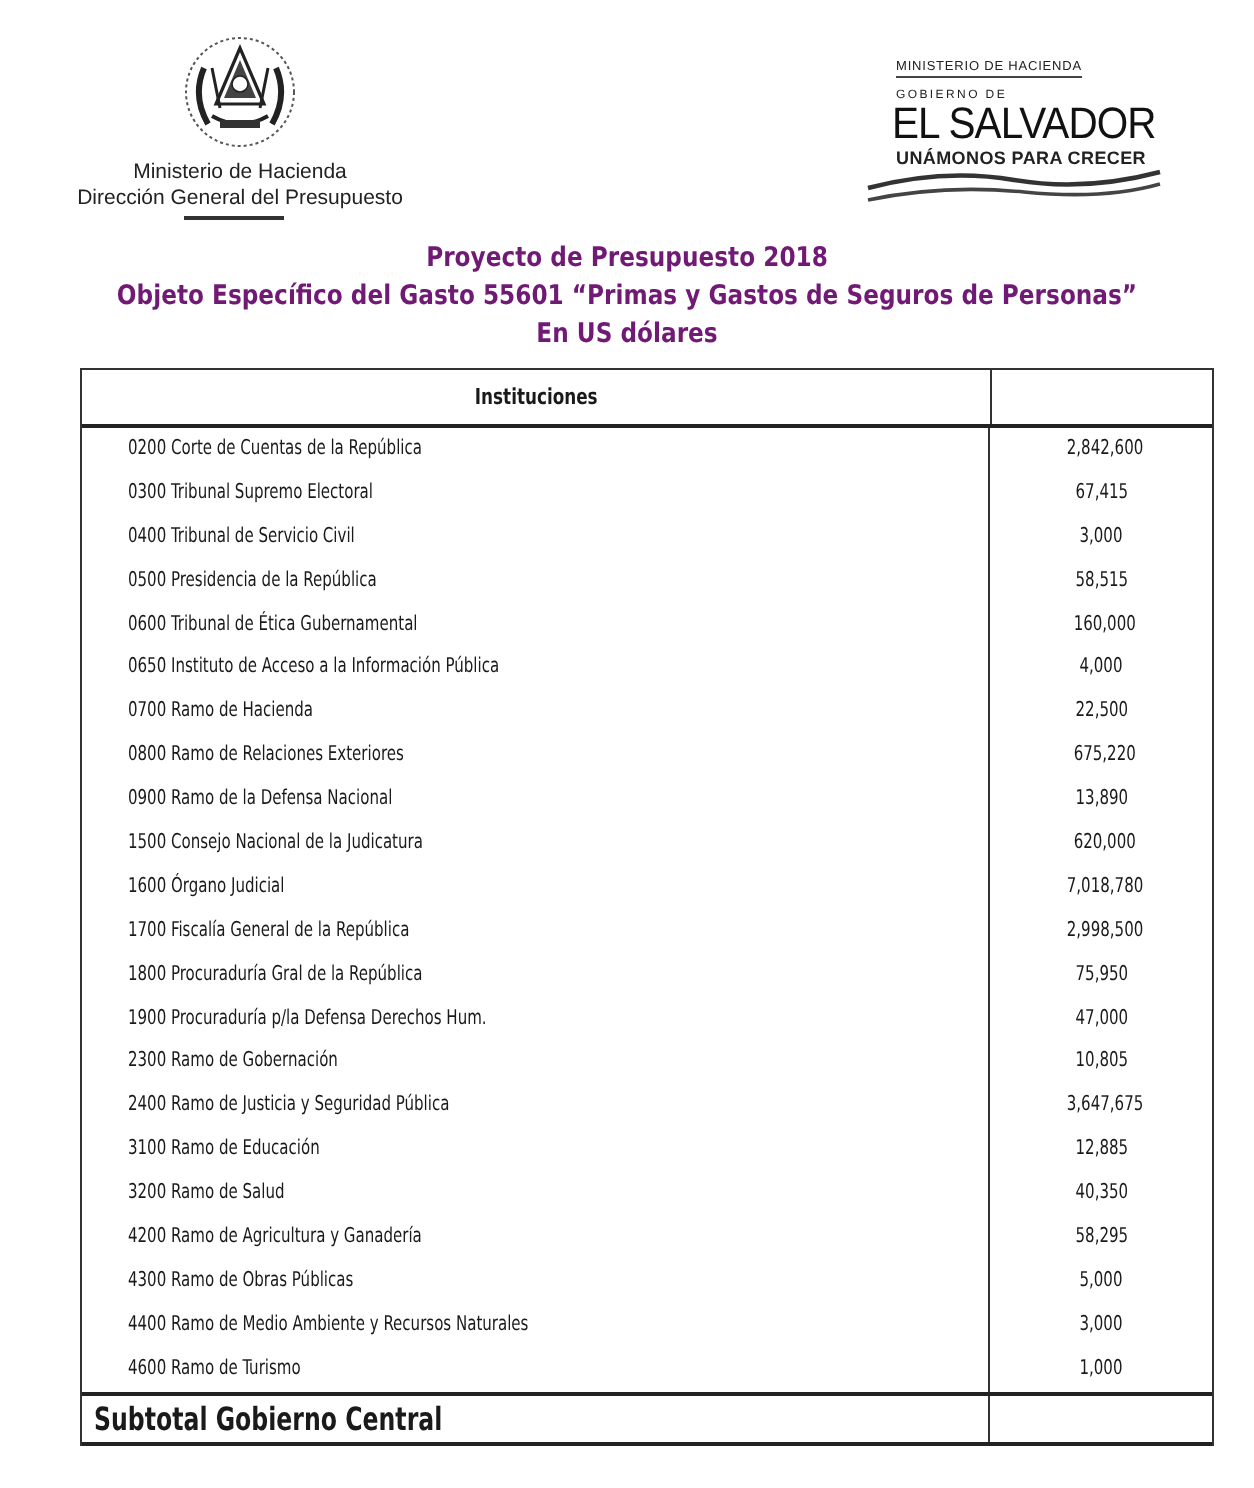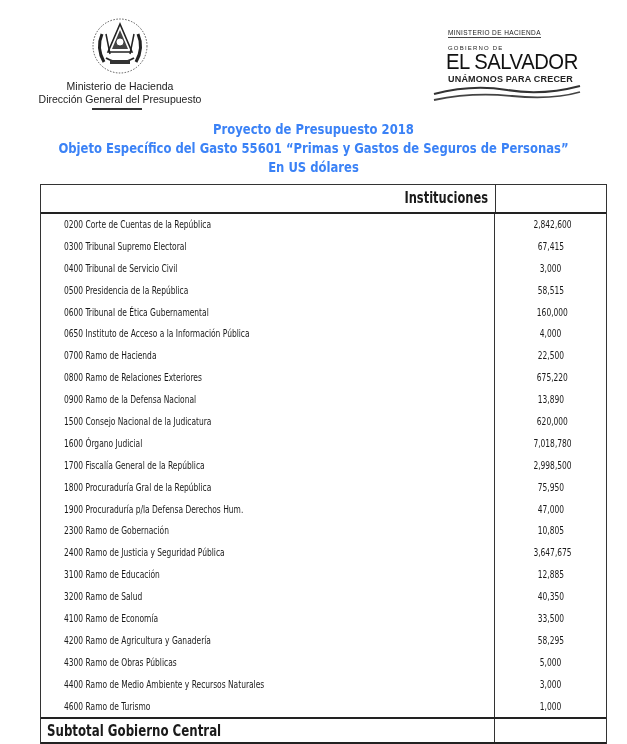--- a/index.html
+++ b/index.html
@@ -14,27 +14,27 @@
 
   
   .right-logo { position: absolute; left: 440px; top: 20px; width: 150px; }
   .rl-ministry { font-family: "Liberation Sans", sans-serif; font-size: 6.5px; letter-spacing: 0.4px; color: #222; border-bottom: 1px solid #444; display: inline-block; padding-bottom: 1px; margin-left: 8px; }
   .rl-gob { font-family: "Liberation Sans", sans-serif; font-size: 6px; letter-spacing: 1.2px; margin-top: 6px; margin-left: 8px; color: #222; }
   .rl-elsal { font-family: "Liberation Sans", sans-serif; font-size: 22px; line-height: 22px; letter-spacing: -0.5px; margin-left: 6px; color: #111; transform: scaleX(0.92); transform-origin: left; white-space: nowrap; }
   .rl-slogan { font-family: "Liberation Sans", sans-serif; font-weight: bold; font-size: 9px; margin-left: 8px; margin-top: 1px; letter-spacing: 0.2px; color: #222; }
   .waves { position: absolute; left: 432px; top: 84px; width: 150px; height: 22px; }
 
   
-  .titles { position: absolute; left: 0; top: 120px; width: 627px; text-align: center; font-family: "DejaVu Sans", sans-serif; font-weight: bold; color: #3b82f6; }
+  .titles { position: absolute; left: 0; top: 120px; width: 627px; text-align: center; font-family: "DejaVu Sans", sans-serif; font-weight: bold; color: #701a75; }
   .titles div { font-size: 13.5px; line-height: 19px; transform: scaleX(0.86); }
 
   
   .tbl { position: absolute; left: 40px; top: 184px; width: 565px; border-left: 1.5px solid #333; border-right: 1.5px solid #333; border-top: 1.5px solid #333; }
   .th { display: flex; height: 27px; border-bottom: 2px solid #222; }
-  .th .c1 { flex: 0 0 454px; text-align: right; font-weight: bold; font-size: 15px; line-height: 27px; border-right: 1.5px solid #333; }
+  .th .c1 { flex: 0 0 454px; text-align: center; font-weight: bold; font-size: 11px; line-height: 27px; border-right: 1.5px solid #333; }
   .th .c2 { flex: 1; text-align: center; font-weight: bold; font-size: 11px; line-height: 27px; }
   .row { display: flex; height: 21.9px; }
   .row .c1 { flex: 0 0 454px; border-right: 1.5px solid #333; padding-left: 23px; box-sizing: border-box; font-size: 10.2px; line-height: 21.9px; white-space: nowrap; }
   .row .c2 { flex: 1; text-align: center; padding-right: 4px; font-size: 10.2px; line-height: 21.9px; }
   .subtotal { display: flex; height: 23px; border-top: 2px solid #222; border-bottom: 2px solid #222; }
   .subtotal .c1 { flex: 0 0 454px; border-right: 1.5px solid #333; padding-left: 6px; box-sizing: border-box; font-weight: bold; font-size: 16px; line-height: 23px; }
   .subtotal .c2 { flex: 1; text-align: right; padding-right: 4px; font-weight: normal; font-size: 11px; line-height: 23px; margin-top: 45px; }
   .sq { display: inline-block; transform: scaleX(0.82); transform-origin: left center; }
   .sqr { display: inline-block; transform: scaleX(0.82); transform-origin: right center; }
   .sqc { display: inline-block; transform: scaleX(0.85); }
@@ -146,24 +146,20 @@
     </div>
   <div class="row">
       <div class="c1"><span class="sq">3100 Ramo de Educación</span></div>
       <div class="c2"><span class="sqr">12,885</span></div>
     </div>
   <div class="row">
       <div class="c1"><span class="sq">3200 Ramo de Salud</span></div>
       <div class="c2"><span class="sqr">40,350</span></div>
     </div>
   <div class="row">
-      <div class="c1"><span class="sq">4100 Ramo de Economía</span></div>
-      <div class="c2"><span class="sqr">33,500</span></div>
-    </div>
-  <div class="row">
       <div class="c1"><span class="sq">4200 Ramo de Agricultura y Ganadería</span></div>
       <div class="c2"><span class="sqr">58,295</span></div>
     </div>
   <div class="row">
       <div class="c1"><span class="sq">4300 Ramo de Obras Públicas</span></div>
       <div class="c2"><span class="sqr">5,000</span></div>
     </div>
   <div class="row">
       <div class="c1"><span class="sq">4400 Ramo de Medio Ambiente y Recursos Naturales</span></div>
       <div class="c2"><span class="sqr">3,000</span></div>

